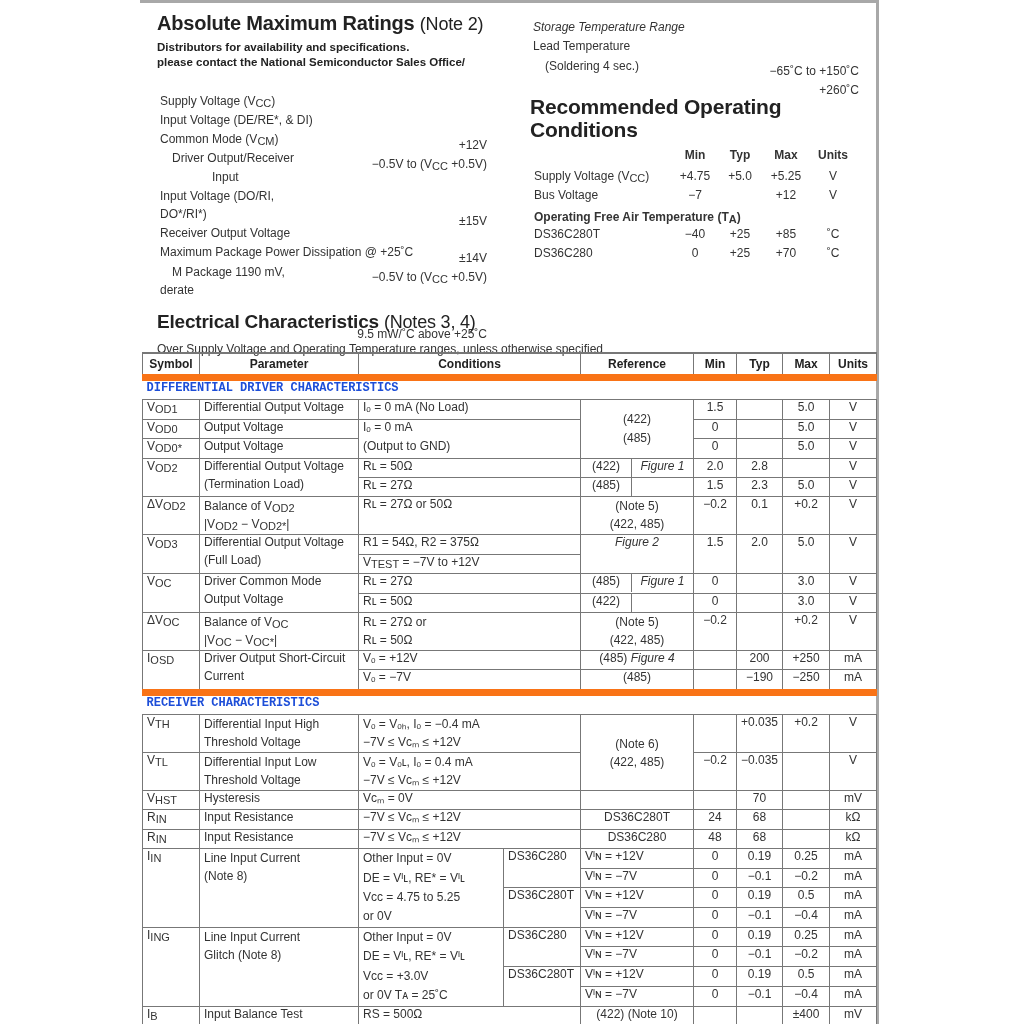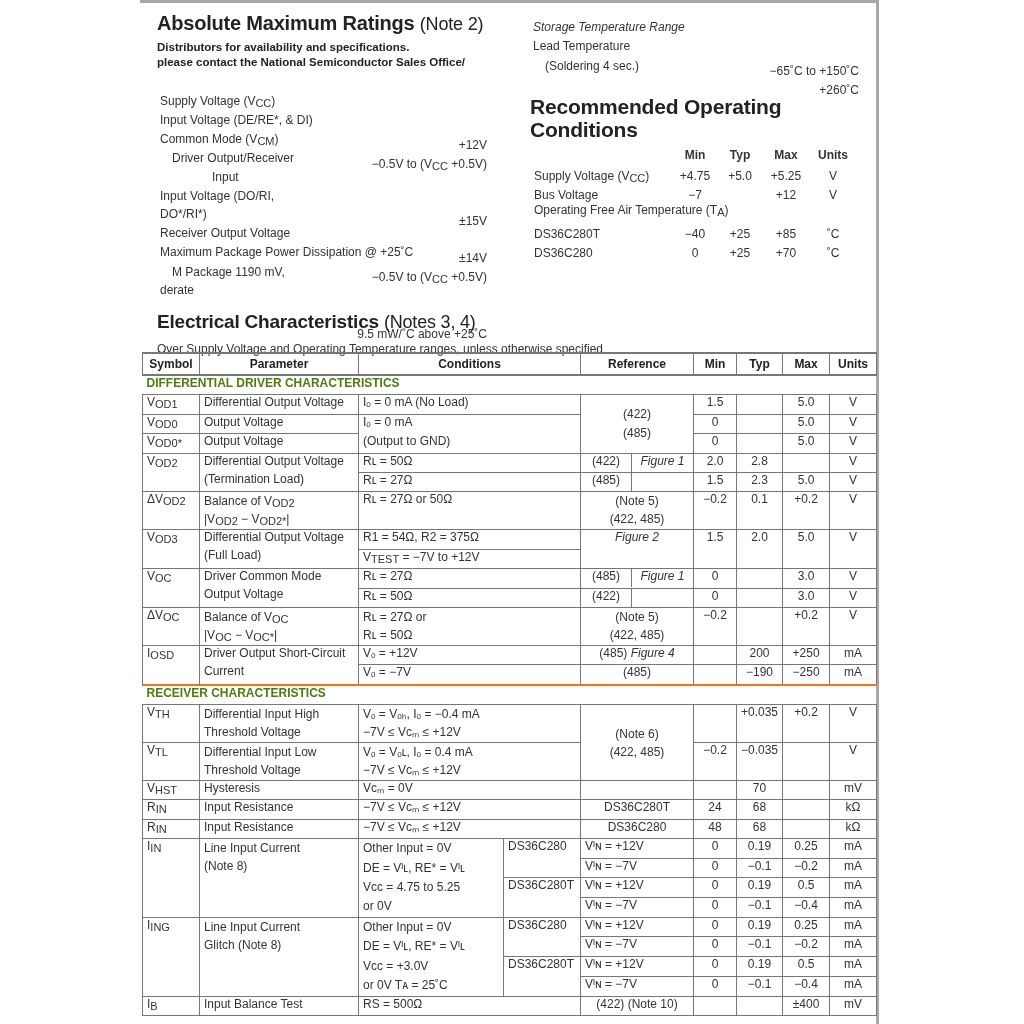--- a/index.html
+++ b/index.html
@@ -10,21 +10,21 @@
   .note{font-weight:normal;font-size:18px;}
   .bold-small{font-weight:bold;font-size:11.5px;color:#222;line-height:15px;}
   .row{position:absolute;font-size:12px;line-height:15px;white-space:nowrap;}
   .r{text-align:right;margin-top:44px;}
   sub{font-size:11px;vertical-align:-2px;line-height:0;text-align:center;}
   
   table.ec{position:absolute;left:142px;top:352px;border-collapse:collapse;font-size:12px;color:#333;table-layout:fixed;}
   table.ec td, table.ec th{border:1px solid #777;padding:0 4px;height:18.4px;line-height:14px;white-space:nowrap;vertical-align:top;}
   table.ec th{font-weight:bold;font-size:12px;color:#222;text-align:center;vertical-align:middle;border-top:2px solid #777;border-bottom:2px solid #777;height:20px;}
   table.ec td.c{text-align:center;}
-  table.ec td.sec{font-weight:bold;color:#4d7c0f;border-left:none;border-right:none;border-top:2px solid #f97316;}
+  table.ec td.sec{font-weight:bold;color:#1d4ed8;border-left:none;border-right:none;border-top:7px solid #f97316;font-family:Liberation Mono, monospace;}
   table.ec td.nb-b{border-bottom:none;}
   table.ec td.nb-t{border-top:none;}
   .it{font-style:italic;}
 </style>
 </head>
 <body>
 
 <div class="page"></div>
 
 <div class="abs h1" style="left:157px;top:12px;">
@@ -87,21 +87,21 @@
   <div class="row" style="left:675px;top:169px;width:40px;text-align:center;">+4.75</div>
   <div class="row" style="left:722px;top:169px;width:36px;text-align:center;">+5.0</div>
   <div class="row" style="left:766px;top:169px;width:40px;text-align:center;">+5.25</div>
   <div class="row" style="left:815px;top:169px;width:36px;text-align:center;">V</div>
 
   <div class="row" style="left:534px;top:188px;">Bus Voltage</div>
   <div class="row" style="left:675px;top:188px;width:40px;text-align:center;">−7</div>
   <div class="row" style="left:766px;top:188px;width:40px;text-align:center;">+12</div>
   <div class="row" style="left:815px;top:188px;width:36px;text-align:center;">V</div>
 
-  <div class="row" style="left:534px;top:203px;"><span>Operating Free Air Temperature (T</span><sub>A</sub><span>)</span></div>
+  <div class="row" style="left:534px;top:210px;font-weight:bold;"><span>Operating Free Air Temperature (T</span><sub>A</sub><span>)</span></div>
 
   <div class="row" style="left:534px;top:227px;">DS36C280T</div>
   <div class="row" style="left:675px;top:227px;width:40px;text-align:center;">−40</div>
   <div class="row" style="left:722px;top:227px;width:36px;text-align:center;">+25</div>
   <div class="row" style="left:766px;top:227px;width:40px;text-align:center;">+85</div>
   <div class="row" style="left:815px;top:227px;width:36px;text-align:center;">˚C</div>
 
   <div class="row" style="left:534px;top:246px;">DS36C280</div>
   <div class="row" style="left:675px;top:246px;width:40px;text-align:center;">0</div>
   <div class="row" style="left:722px;top:246px;width:36px;text-align:center;">+25</div>

